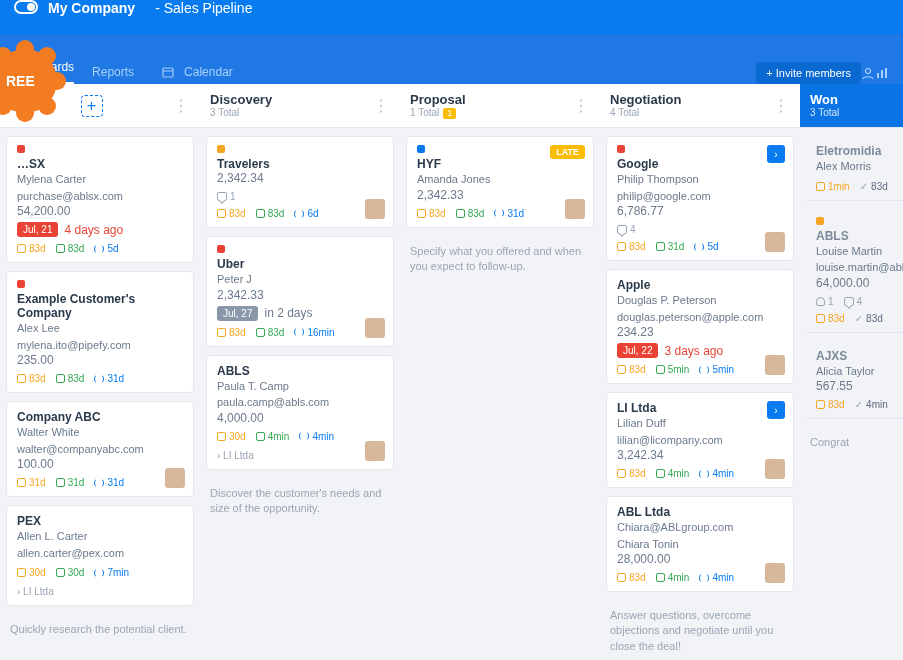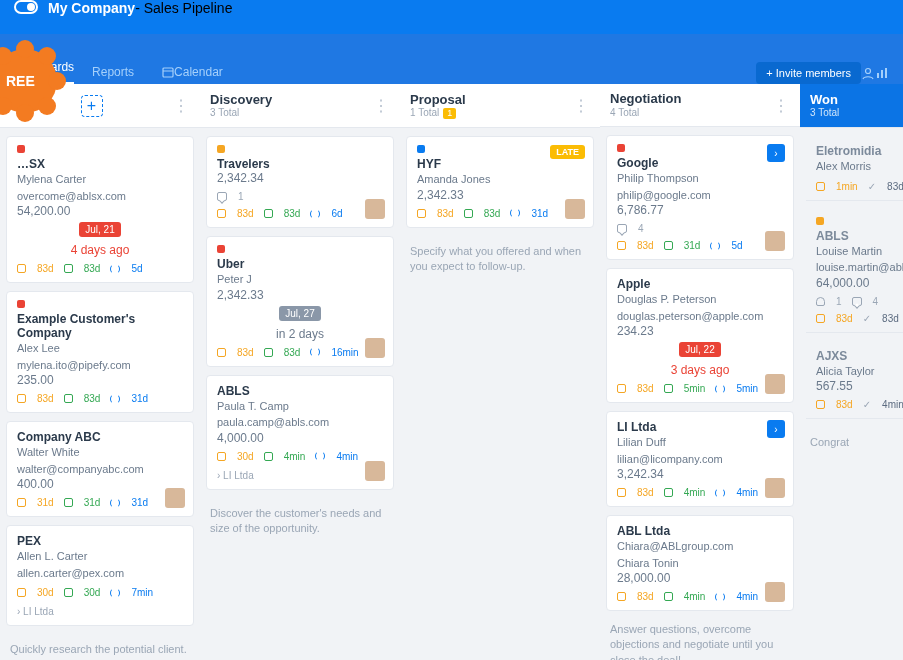--- a/index.html
+++ b/index.html
@@ -2,28 +2,28 @@
 <html><head>
 <meta charset="utf-8">
 <style>
   * { box-sizing: border-box; margin: 0; padding: 0; font-family: -apple-system, BlinkMacSystemFont, "Segoe UI", Helvetica, Arial, sans-serif; }
   body { background: #f1f3f6; width: 903px; height: 660px; overflow: hidden; font-size: 12px; color: #5c6b80; }
 
   .topbar { background: #097bf0; height: 34px; display: flex; align-items: flex-start; padding: 0 14px; }
   .logo { width: 24px; height: 14px; border-radius: 8px; border:2px solid #fff; margin-right: 10px; position: relative; }
   .logo::before{content:"";position:absolute;right:1px;top:1px;width:8px;height:8px;background:#fff;border-radius:50%;}
   .app-title { color: #fff; font-weight: 600; font-size: 14px; }
-  .app-sub { color: #000000; font-weight: 400; margin-left: 0; }
+  .app-sub { color: #ffffff; font-weight: 400; margin-left: 20px; }
 
   .navbar { background: #1f78e3; height: 50px; display: flex; align-items: flex-end; padding: 0 14px; justify-content: space-between;}
   .nav-left{display:flex;align-items:center;gap:18px;}
   .nav-left .back{color:#a5d0fb;}
   .nav-link { color:#a5d0fb; font-size:12px;}
   .nav-link.active{color:#fff;border-bottom:2px solid #fff;padding-bottom:8px;}
-  .nav-cal{display:flex;align-items:center;gap:0;color:#a5d0fb;margin-left:10px;}
+  .nav-cal{display:flex;align-items:center;gap:10px;color:#a5d0fb;margin-left:10px;}
   .nav-right{display:flex;align-items:center;}
   .invite-btn{background:#0969d0;color:#fff;border:none;padding:5px 10px;border-radius:4px;font-size:11px;}
   .nav-icon{color:#a5d0fb;width:14px;}
 
   .board { display: flex; height: calc(660px - 68px); overflow: hidden; }
   .column { flex: 0 0 200px; position: relative; display:flex; flex-direction:column;}
   .column.won{background:transparent;}
   .col-head { background:#fff; height:44px;border-bottom:1px solid #e4e8ee;display:flex;align-items:center;justify-content:space-between;padding:0 10px;}
   .won .col-head{background:#0b74e5;color:#fff;}
   .col-head .ch-left{display:flex;flex-direction:column;line-height:1.2;}
@@ -37,26 +37,26 @@
 
   .cards{padding:8px 6px;display:flex;flex-direction:column;gap:8px;overflow:hidden;}
   .card{background:#fff;border:1px solid #e4e8ee;border-radius:4px;padding:8px 10px;position:relative;}
   .won .card{background:transparent;border:none;border-bottom:1px solid #e4e8ee;border-radius:0;}
   .card .dot{width:8px;height:8px;border-radius:2px;margin-bottom:4px;}
   .dot.red{background:#ea4335;} .dot.blue{background:#097bf0;} .dot.orange{background:#f5a623;}
   .card-title{font-weight:600;color:#2b3a4b;font-size:12px;}
   .won .card-title{color:#7c8a9b;}
   .card-line{font-size:11px;color:#6b7a8c;line-height:1.5;}
   .card-num{font-size:12px;color:#6b7a8c;}
-  .due-row{display:flex;align-items:center;gap:6px;margin-top:4px;flex-direction:column;}
+  .due-row{display:flex;align-items:center;gap:6px;margin-top:4px;}
   .due-pill{background:#ea4335;color:#fff;font-size:10px;padding:2px 6px;border-radius:3px;}
   .due-pill.gray{background:#8a97a8;}
   .due-text{color:#ea4335;font-size:12px;}
   .meta-row{display:flex;align-items:center;gap:10px;margin-top:6px;font-size:10px;}
-  .mi{display:flex;align-items:center;gap:11px;}
+  .mi{display:flex;align-items:center;gap:3px;}
   .mi .sq{width:9px;height:9px;border:1.5px solid;border-radius:2px;}
   .mi.o .sq{border-color:#f5a623;} .mi.o{color:#f5a623;}
   .mi.g .sq{border-color:#34a853;} .mi.g{color:#34a853;} .mi.b{color:#097bf0;}
   .mi .sync{width:10px;height:10px;border:1.5px solid #097bf0;border-radius:50%;border-top-color:transparent;border-bottom-color:transparent;}
   .mi .comment{width:10px;height:9px;border:1.5px solid #9aa6b5;border-radius:2px;position:relative;}
   .mi .comment::after{content:"";position:absolute;bottom:-3px;left:2px;width:3px;height:3px;border-right:1.5px solid #9aa6b5;border-bottom:1.5px solid #9aa6b5;transform:rotate(45deg);background:#fff;}
   .mi .person{width:9px;height:9px;border:1.5px solid #9aa6b5;border-radius:50% 50% 2px 2px;}
   .mi .chk{color:#9aa6b5;}
   .avatar{position:absolute;right:8px;bottom:8px;width:20px;height:20px;border-radius:3px;background:#d8b89a;}
   .arrow-box{position:absolute;right:8px;top:8px;width:18px;height:18px;background:#097bf0;color:#fff;border-radius:3px;display:flex;align-items:center;justify-content:center;font-size:10px;}
@@ -126,21 +126,21 @@
           <div class="col-total"></div>
         </div>
         <div class="add">+</div>
         <div class="dots">⋮</div>
       </div>
       <div class="cards">
         <div class="card">
           <div class="dot red"></div>
           <div class="card-title">…SX</div>
           <div class="card-line">Mylena Carter</div>
-          <div class="card-line">overcome@ablsx.com</div>
+          <div class="card-line">purchase@ablsx.com</div>
           <div class="card-num">54,200.00</div>
           <div class="due-row">
             <span class="due-pill">Jul, 21</span>
             <span class="due-text" style="color: rgb(234, 67, 53);">4 days ago</span>
           </div>
           <div class="meta-row">
             <span class="mi o">
               <span class="sq"></span>
               <span>83d</span>
             </span>
@@ -172,21 +172,21 @@
             <span class="mi b">
               <span class="sync"></span>
               <span>31d</span>
             </span>
           </div>
         </div>
         <div class="card">
           <div class="card-title">Company ABC</div>
           <div class="card-line">Walter White</div>
           <div class="card-line">walter@companyabc.com</div>
-          <div class="card-num">400.00</div>
+          <div class="card-num">100.00</div>
           <div class="meta-row">
             <span class="mi o">
               <span class="sq"></span>
               <span>31d</span>
             </span>
             <span class="mi g">
               <span class="sq"></span>
               <span>31d</span>
             </span>
             <span class="mi b">

